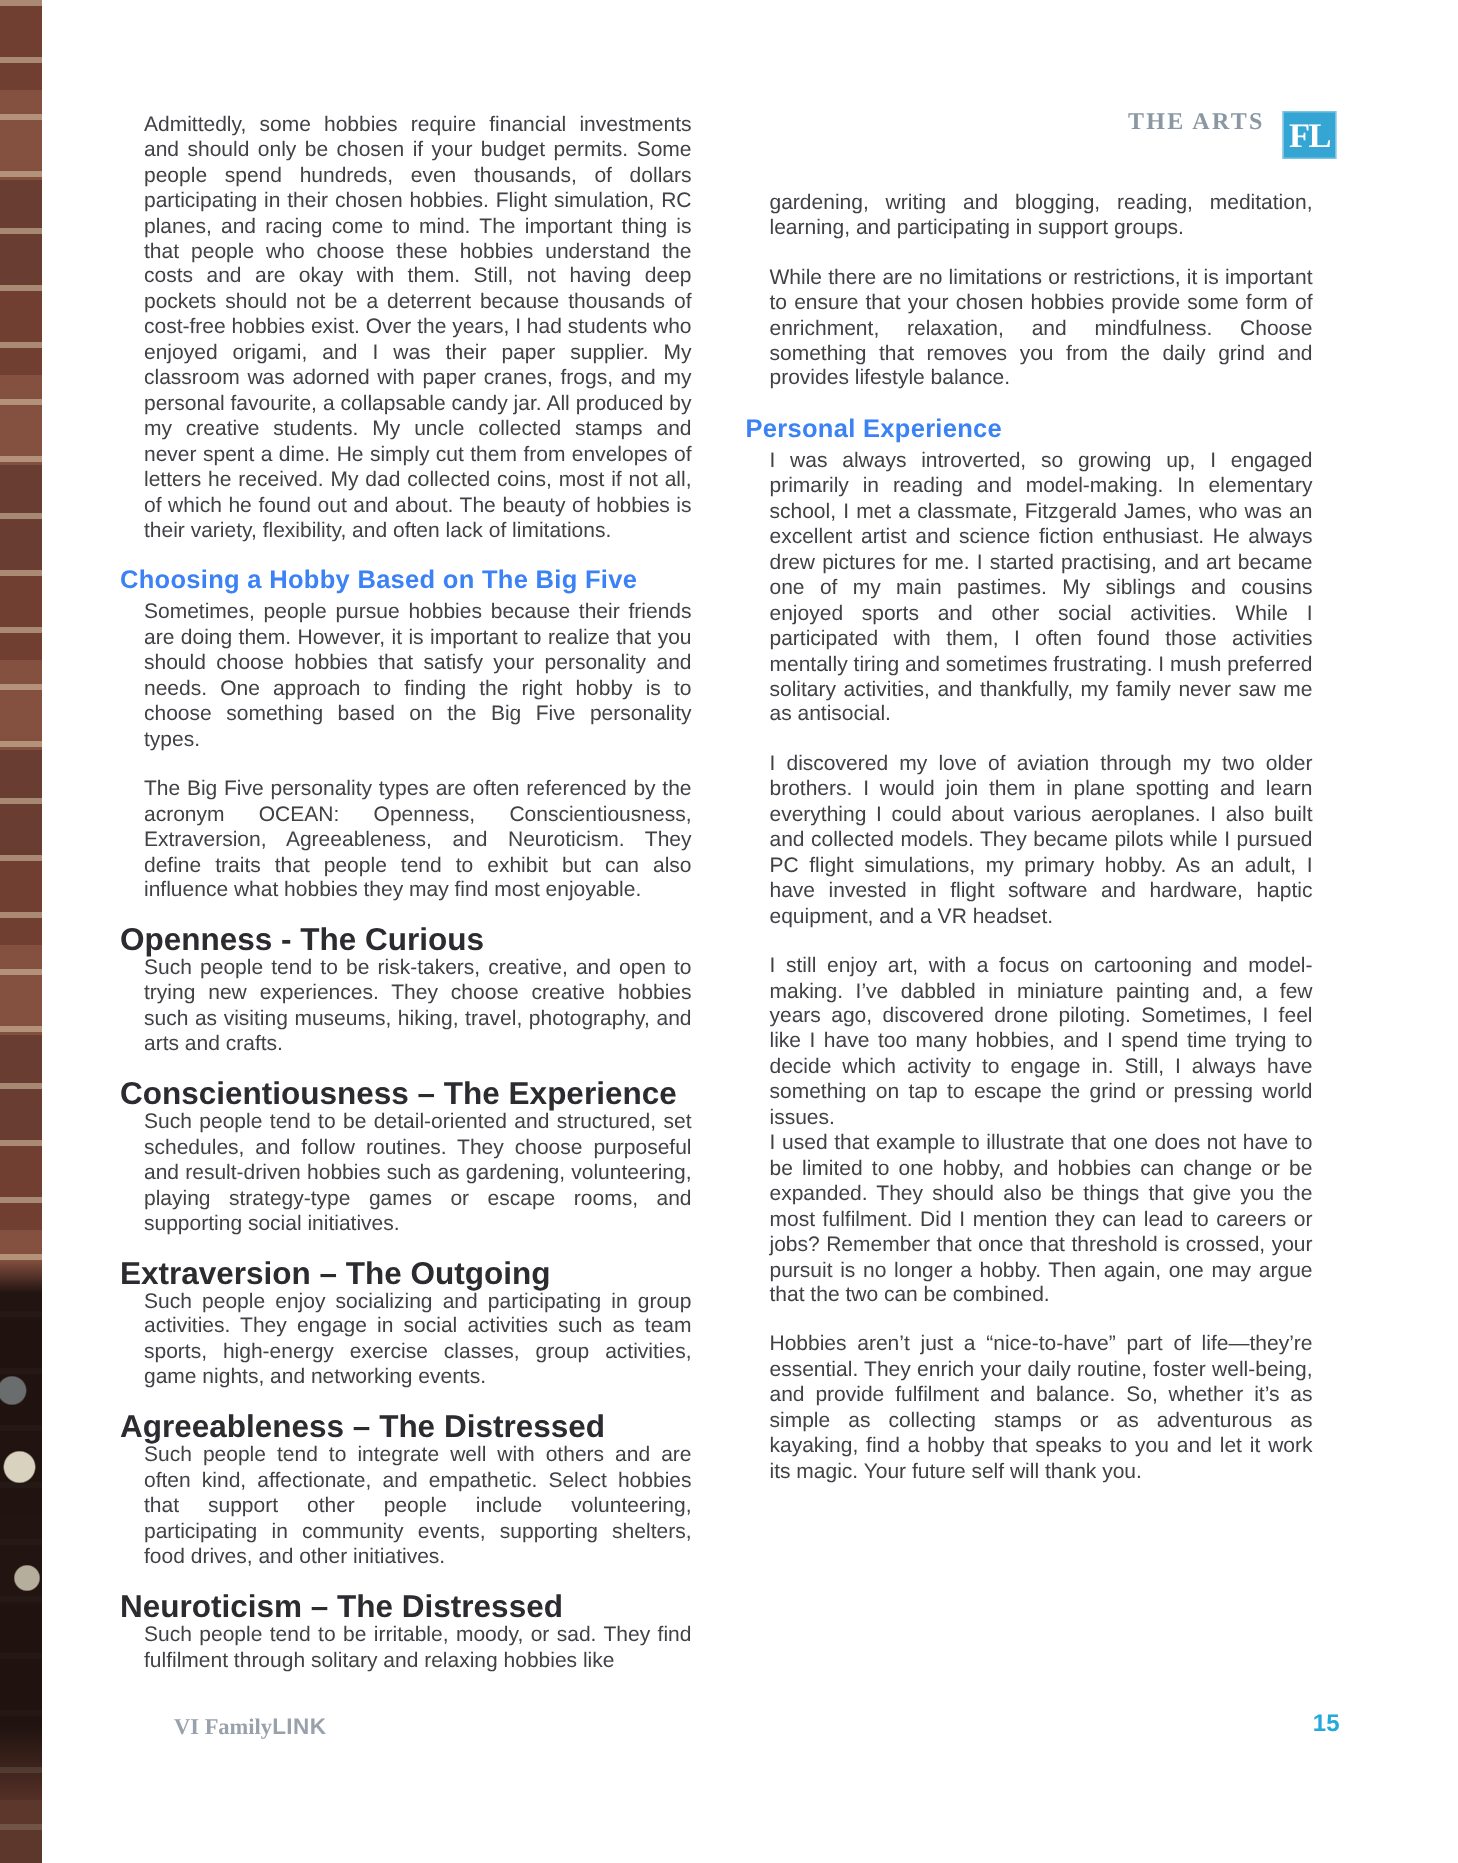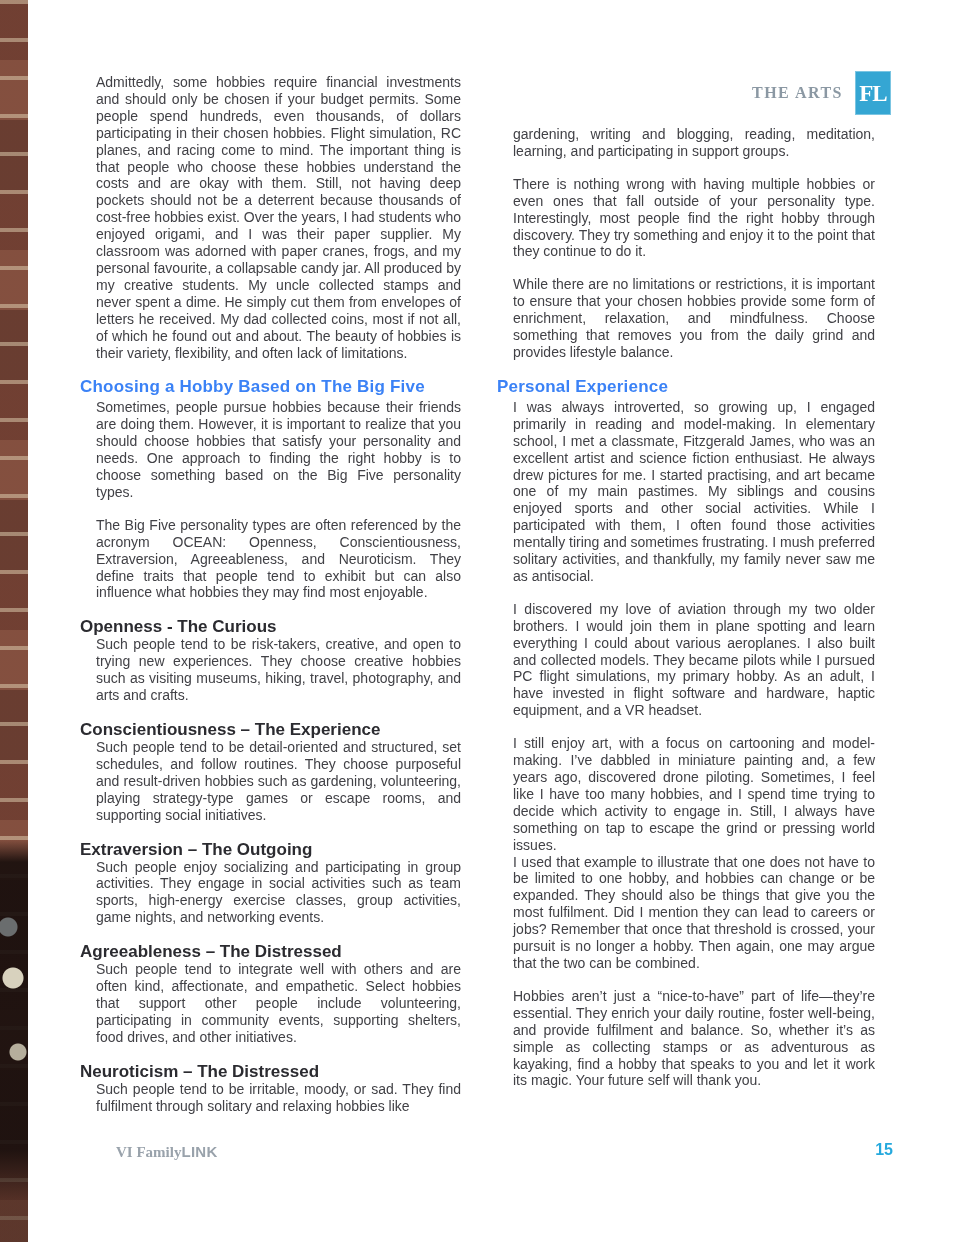--- a/index.html
+++ b/index.html
@@ -30,35 +30,35 @@
 
   .para{margin:0 16px 16px;text-align:justify;}
   .para.no-gap{margin-bottom:0;}
   .heading{
     margin:0 0 2px;
     color:#3b82f6;font-weight:bold;font-size:17px;line-height:20px;
     letter-spacing:.2px;
   }
   .subhead{
     margin:0;
-    color:#2b2b30;font-weight:bold;font-size:17px;line-height:19px;
+    color:#2b2b30;font-weight:bold;font-size:21px;line-height:19px;
   }
 
   
   .arts-header{
-    display:flex;align-items:center;justify-content:flex-end;
+    display:flex;align-items:flex-start;justify-content:flex-end;
     height:38px;margin-bottom:14px;
   }
   .arts-label{
     font-family:"Liberation Serif", serif;font-weight:bold;
     color:#8b98a3;font-size:16px;letter-spacing:1.5px;
     margin-right:12px;
   }
   .fl-logo{
-    width:36px;height:44px;background:#35a6d3;
+    width:36px;height:32px;background:#35a6d3;
     display:flex;align-items:center;justify-content:center;
     box-shadow:inset 0 0 0 1px rgba(255,255,255,.35);
   }
   .fl-logo span{
     font-family:"Liberation Serif", serif;font-weight:bold;
     color:#ffffff;font-size:23px;line-height:1;letter-spacing:-1px;
   }
 
   .footer-pub{
     position:absolute;left:80px;top:1143px;
@@ -97,21 +97,20 @@
 
   <div class="col col-right">
     <div class="arts-header">
       <span class="arts-label">THE ARTS</span>
       <div class="fl-logo">
         <span>FL</span>
       </div>
     </div>
     <div>
         <div class="para">gardening, writing and blogging, reading, meditation, learning, and participating in support groups.</div>
-        <div class="para">There is nothing wrong with having multiple hobbies or even ones that fall outside of your personality type. Interestingly, most people find the right hobby through discovery. They try something and enjoy it to the point that they continue to do it.</div>
         <div class="para">While there are no limitations or restrictions, it is important to ensure that your chosen hobbies provide some form of enrichment, relaxation, and mindfulness. Choose something that removes you from the daily grind and provides lifestyle balance.</div>
         <div class="heading">Personal Experience</div>
         <div class="para">I was always introverted, so growing up, I engaged primarily in reading and model-making. In elementary school, I met a classmate, Fitzgerald James, who was an excellent artist and science fiction enthusiast. He always drew pictures for me. I started practising, and art became one of my main pastimes. My siblings and cousins enjoyed sports and other social activities. While I participated with them, I often found those activities mentally tiring and sometimes frustrating. I mush preferred solitary activities, and thankfully, my family never saw me as antisocial.</div>
         <div class="para">I discovered my love of aviation through my two older brothers. I would join them in plane spotting and learn everything I could about various aeroplanes. I also built and collected models. They became pilots while I pursued PC flight simulations, my primary hobby. As an adult, I have invested in flight software and hardware, haptic equipment, and a VR headset.</div>
         <div class="para no-gap">I still enjoy art, with a focus on cartooning and model-making. I’ve dabbled in miniature painting and, a few years ago, discovered drone piloting. Sometimes, I feel like I have too many hobbies, and I spend time trying to decide which activity to engage in. Still, I always have something on tap to escape the grind or pressing world issues.</div>
         <div class="para">I used that example to illustrate that one does not have to be limited to one hobby, and hobbies can change or be expanded. They should also be things that give you the most fulfilment. Did I mention they can lead to careers or jobs? Remember that once that threshold is crossed, your pursuit is no longer a hobby. Then again, one may argue that the two can be combined.</div>
         <div class="para">Hobbies aren’t just a “nice-to-have” part of life—they’re essential. They enrich your daily routine, foster well-being, and provide fulfilment and balance. So, whether it’s as simple as collecting stamps or as adventurous as kayaking, find a hobby that speaks to you and let it work its magic. Your future self will thank you.</div>
       </div>
   </div>
 

